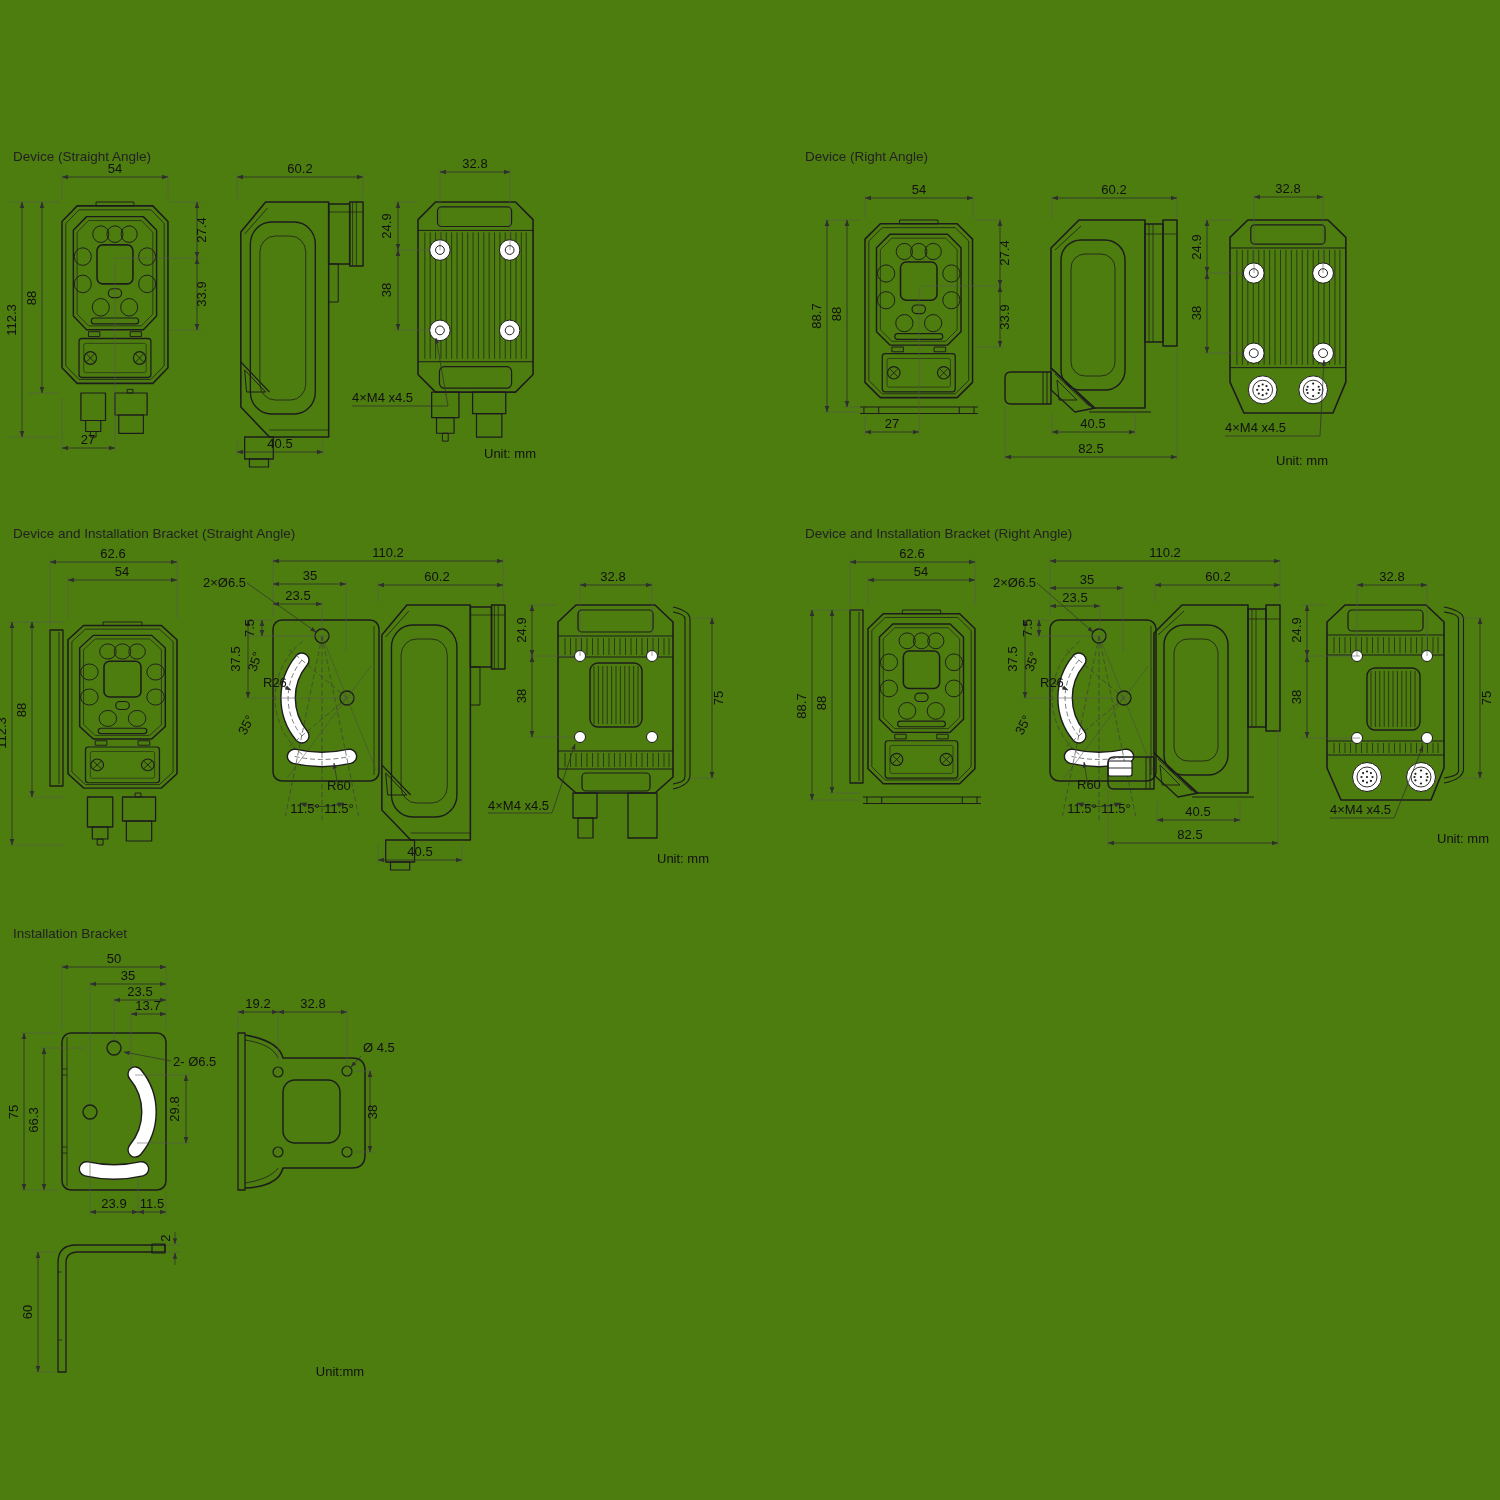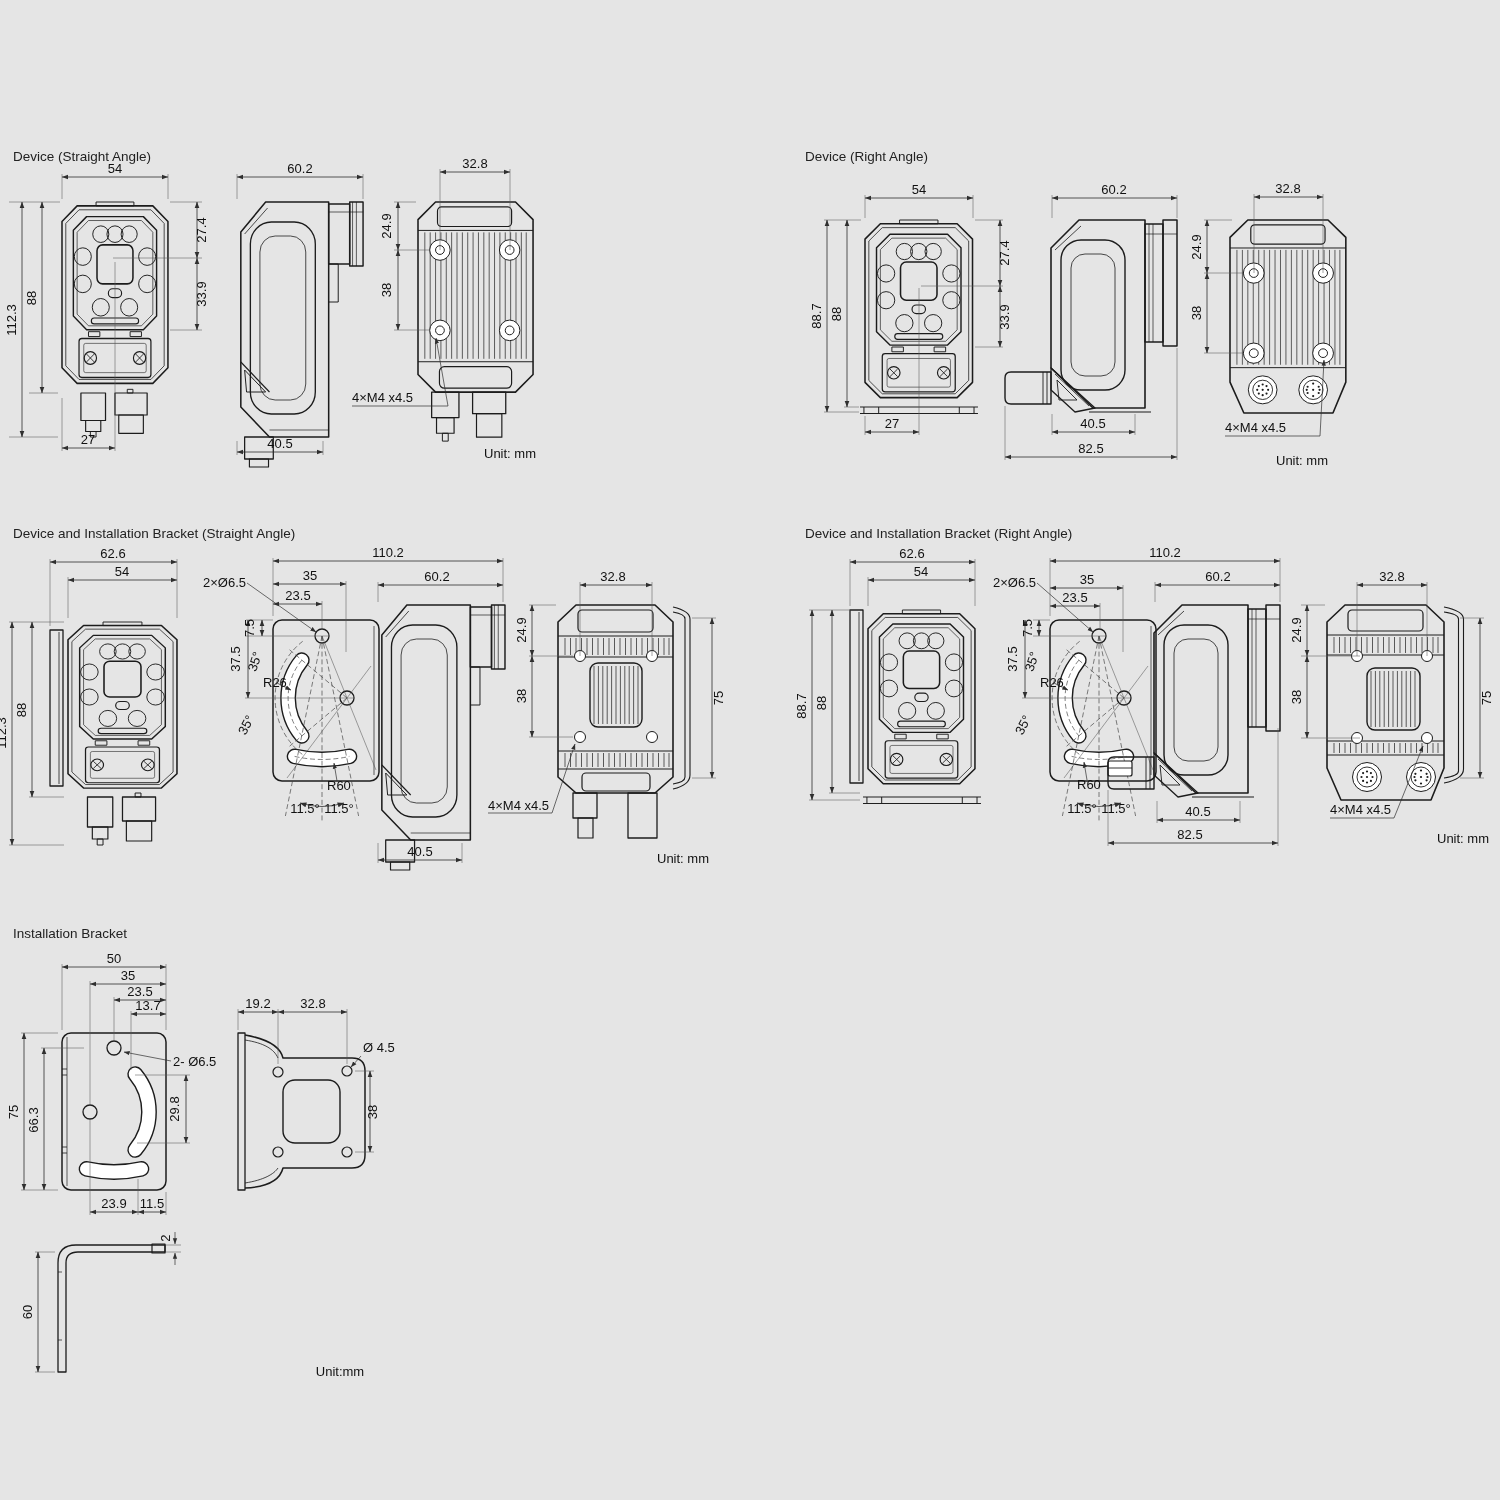--- a/index.html
+++ b/index.html
@@ -1,16 +1,16 @@
 <!DOCTYPE html>
 <html><head>
 <meta charset="utf-8">
 <style>
   html,body{margin:0;padding:0;background:#fff;}
-  #page{position:relative;width:1500px;height:1500px;background:#e5e5e5;overflow:hidden;
+  #page{position:relative;width:1500px;height:1500px;background:#4d7c0f;overflow:hidden;
         font-family:"Liberation Sans",sans-serif;}
   svg{position:absolute;overflow:visible;}
   .dwg, .dwg *{fill:none;stroke:#1c1c1c;stroke-width:1;stroke-linejoin:round;}
   .wf, .wf *{fill:#fff;}
   .dot circle{fill:#1c1c1c;stroke:none;}
   .w06{stroke-width:.6}.w07{stroke-width:.7}.w08{stroke-width:.8}.w09{stroke-width:.9}
   .w10{stroke-width:1}.w11{stroke-width:1.1}.w12{stroke-width:1.2}.w13{stroke-width:1.3}
   .w14{stroke-width:1.4}.w15{stroke-width:1.5}.w16{stroke-width:1.6}
   .dim{stroke:#2f2f2f;stroke-width:.8;fill:none;marker-start:url(#mA);marker-end:url(#mA);}
   .ldr{stroke:#2f2f2f;stroke-width:.7;fill:none;marker-end:url(#mA);}

